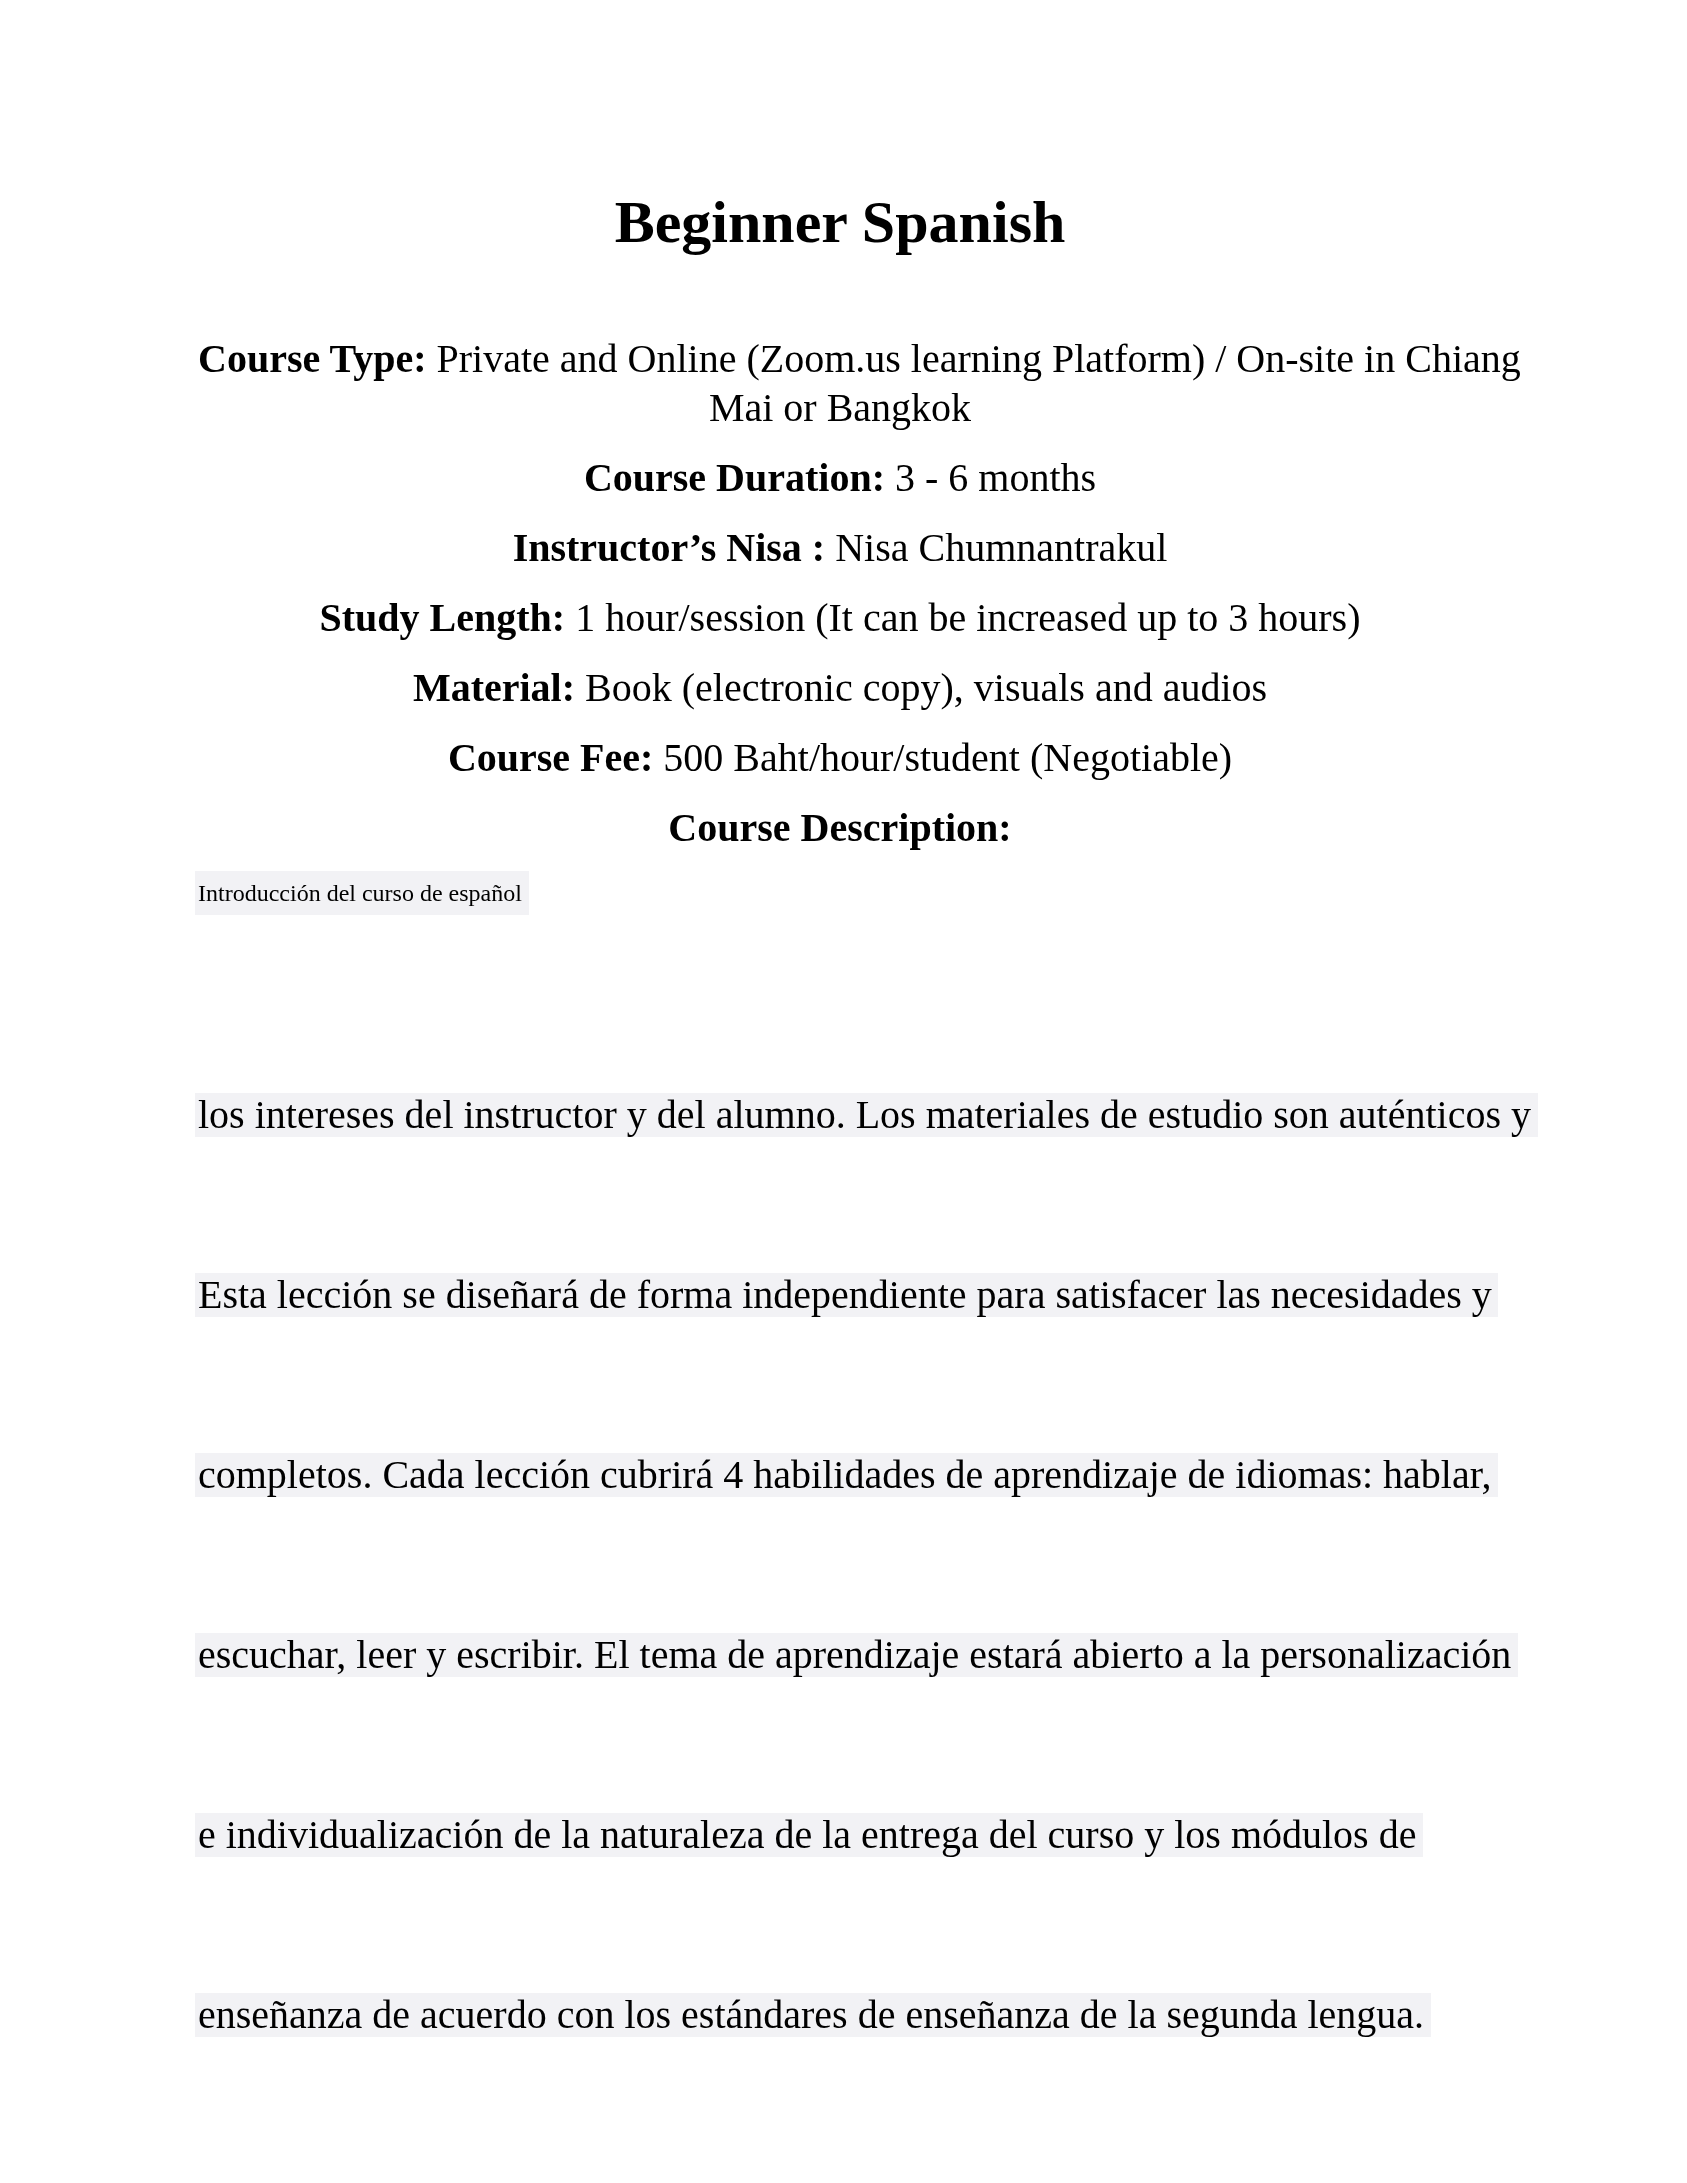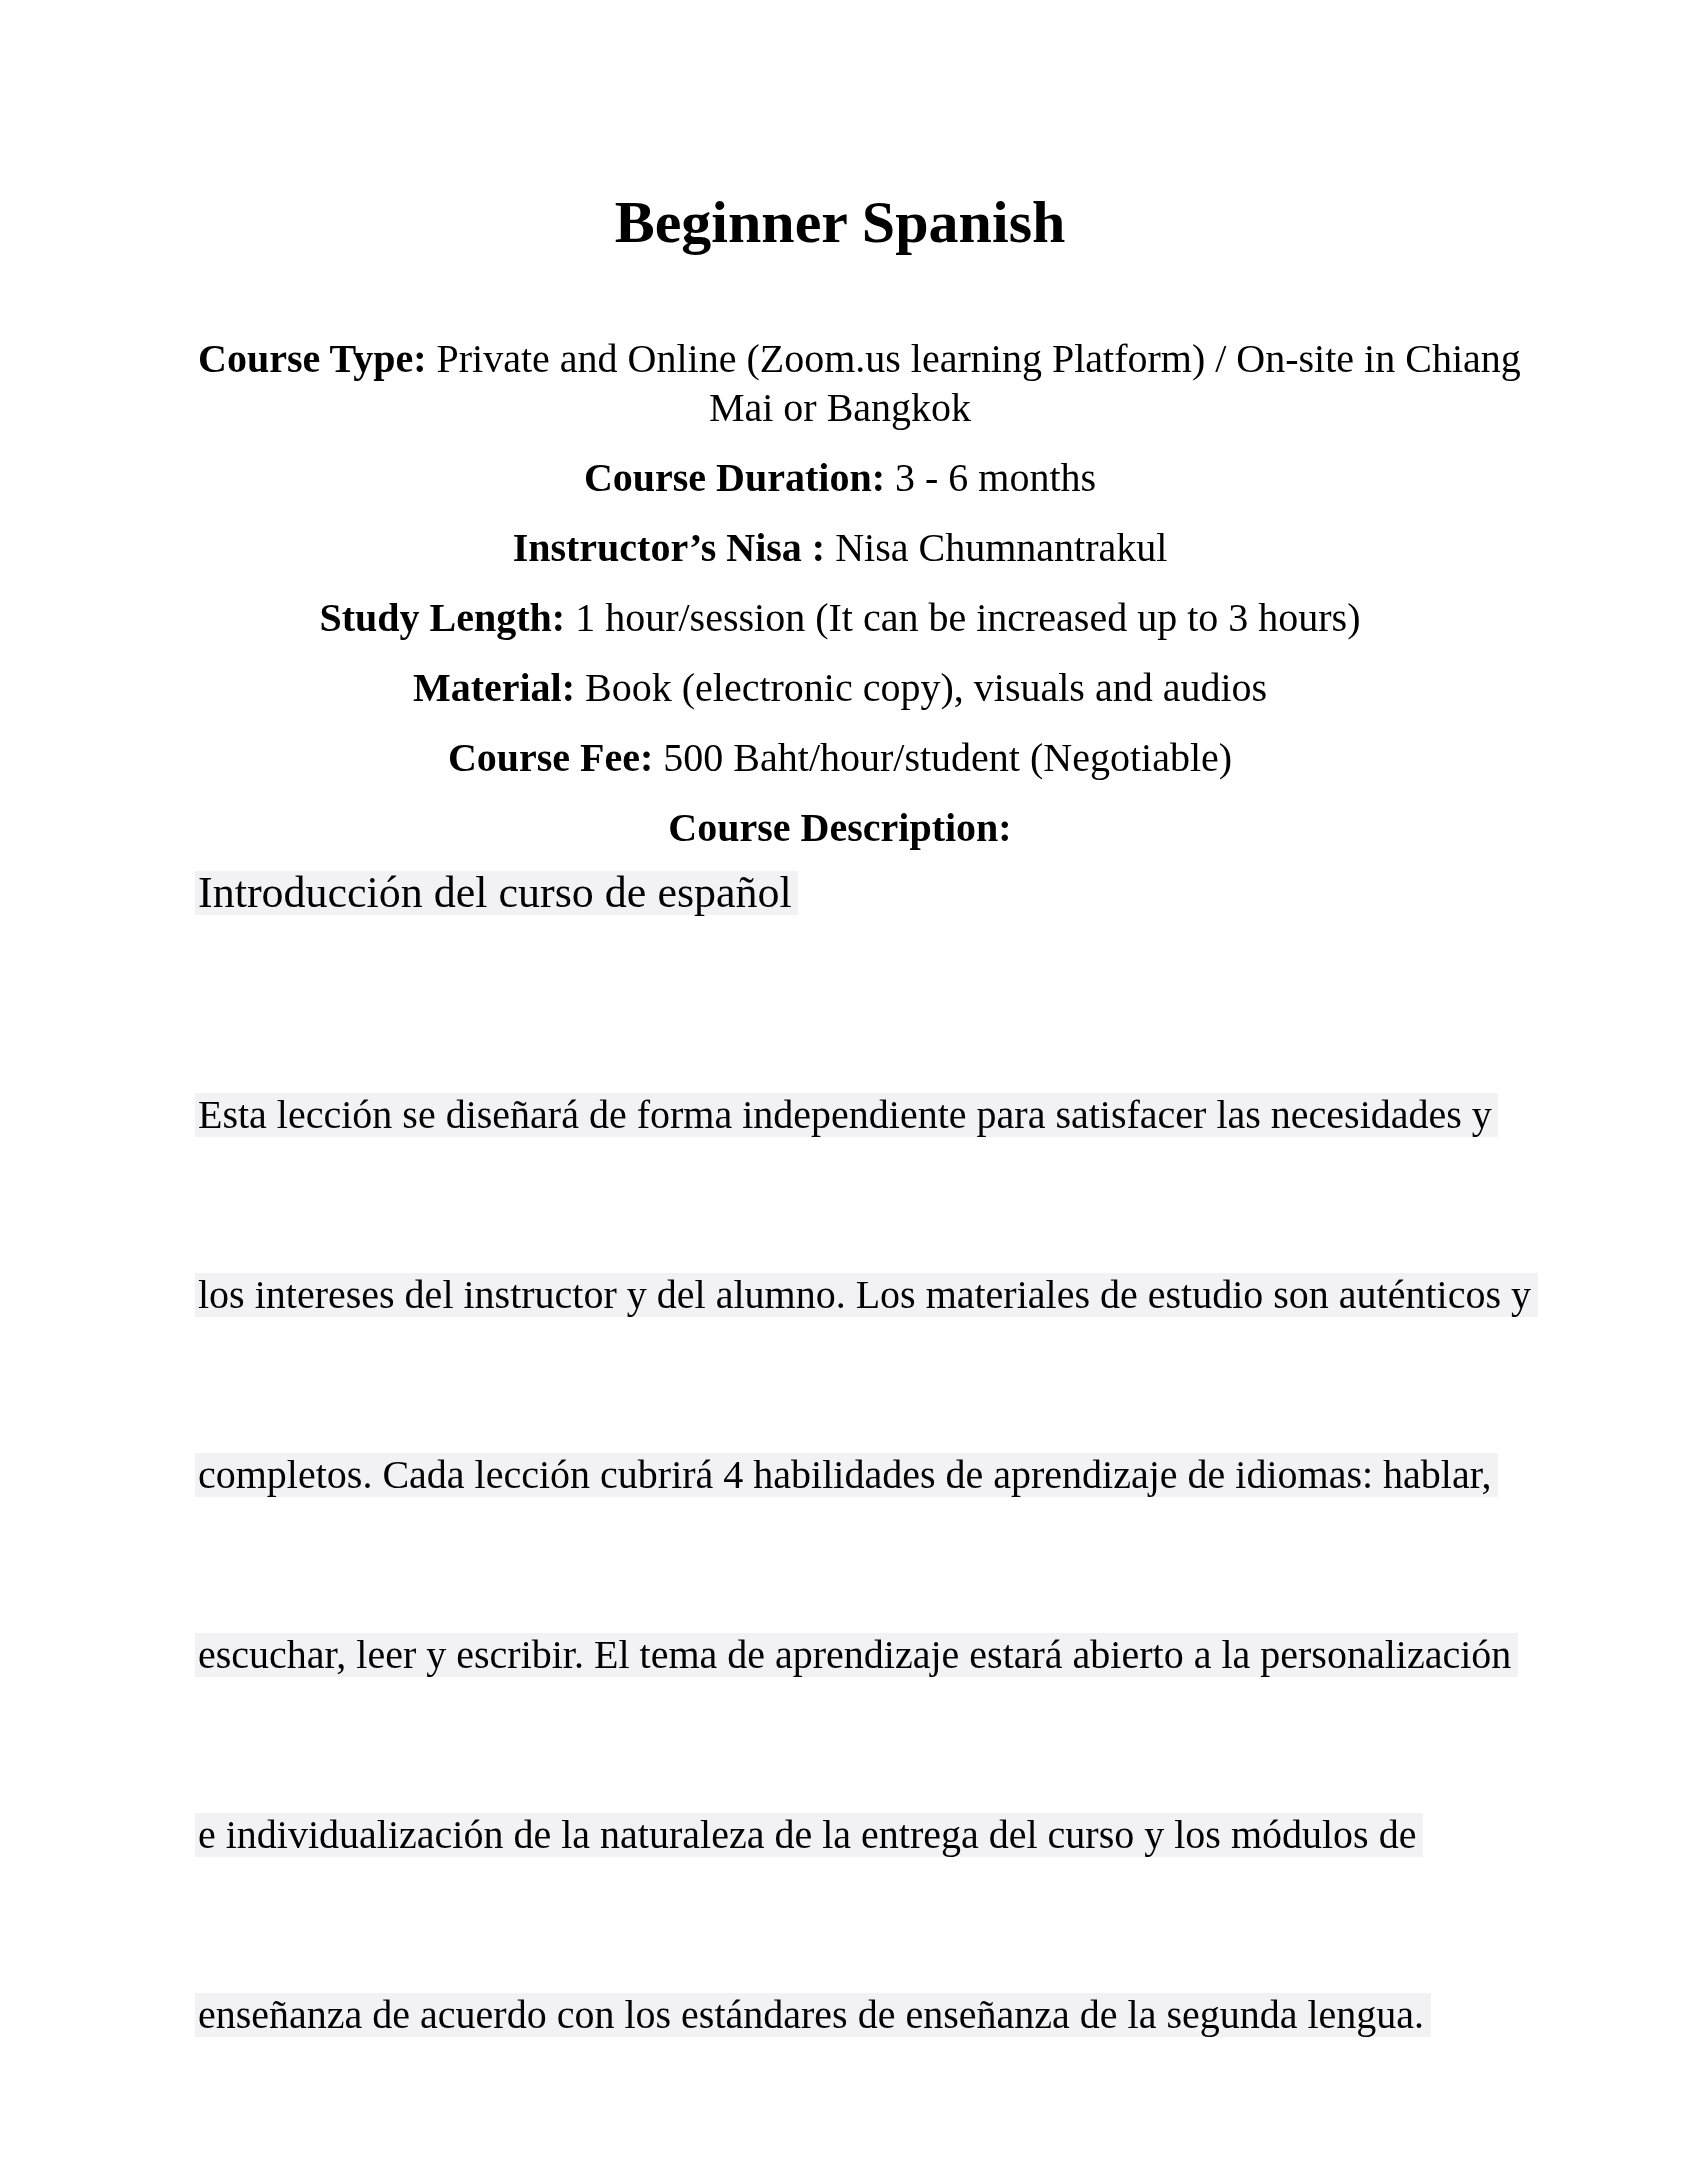--- a/index.html
+++ b/index.html
@@ -37,21 +37,21 @@
     text-align: center;
   }
   .info-item:last-child {
     margin-bottom: 0;
   }
   .info-label {
     font-weight: bold;
   }
   .intro-line {
     margin-top: 11.2px;
-    font-size: 44px;
+    font-size: 24px;
     line-height: 60px;
     white-space: pre;
   }
   .para {
     font-size: 40px;
     white-space: pre;
   }
   .para-es {
     margin-top: 42px;
     line-height: 60px;
@@ -87,22 +87,22 @@
 
     <p class="info-item"><span class="info-label">Course Fee:</span><span> 500 Baht/hour/student (Negotiable)</span></p>
 
     <p class="info-item"><span class="info-label">Course Description:</span></p>
 
   </div>
 
   <div class="intro-line"><span class="hl">Introducción del curso de español</span></div>
 
   <div class="para para-es">
+    <div><span class="hl">los intereses del instructor y del alumno. Los materiales de estudio son auténticos y</span></div>
     <div><span class="hl">Esta lección se diseñará de forma independiente para satisfacer las necesidades y</span></div>
-    <div><span class="hl">los intereses del instructor y del alumno. Los materiales de estudio son auténticos y</span></div>
     <div><span class="hl">completos. Cada lección cubrirá 4 habilidades de aprendizaje de idiomas: hablar,</span></div>
     <div><span class="hl">escuchar, leer y escribir. El tema de aprendizaje estará abierto a la personalización</span></div>
     <div><span class="hl">e individualización de la naturaleza de la entrega del curso y los módulos de</span></div>
     <div><span class="hl">enseñanza de acuerdo con los estándares de enseñanza de la segunda lengua.</span></div>
   </div>
 
 </div>
 
 
 </body></html>

